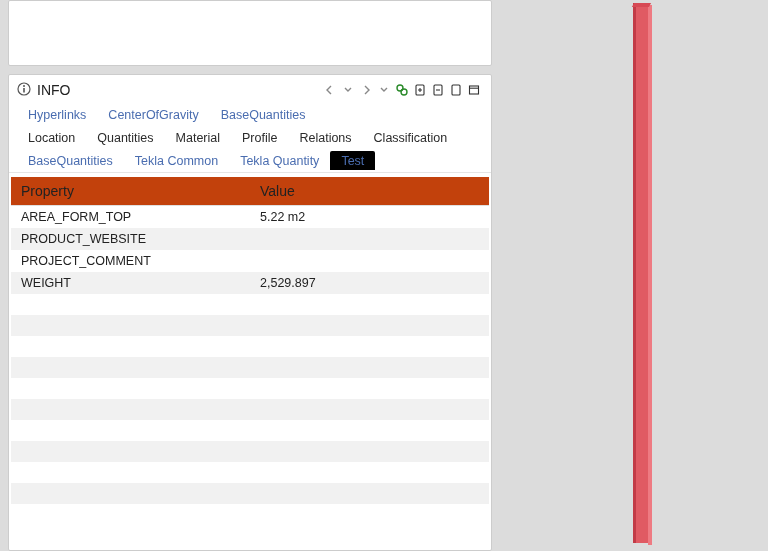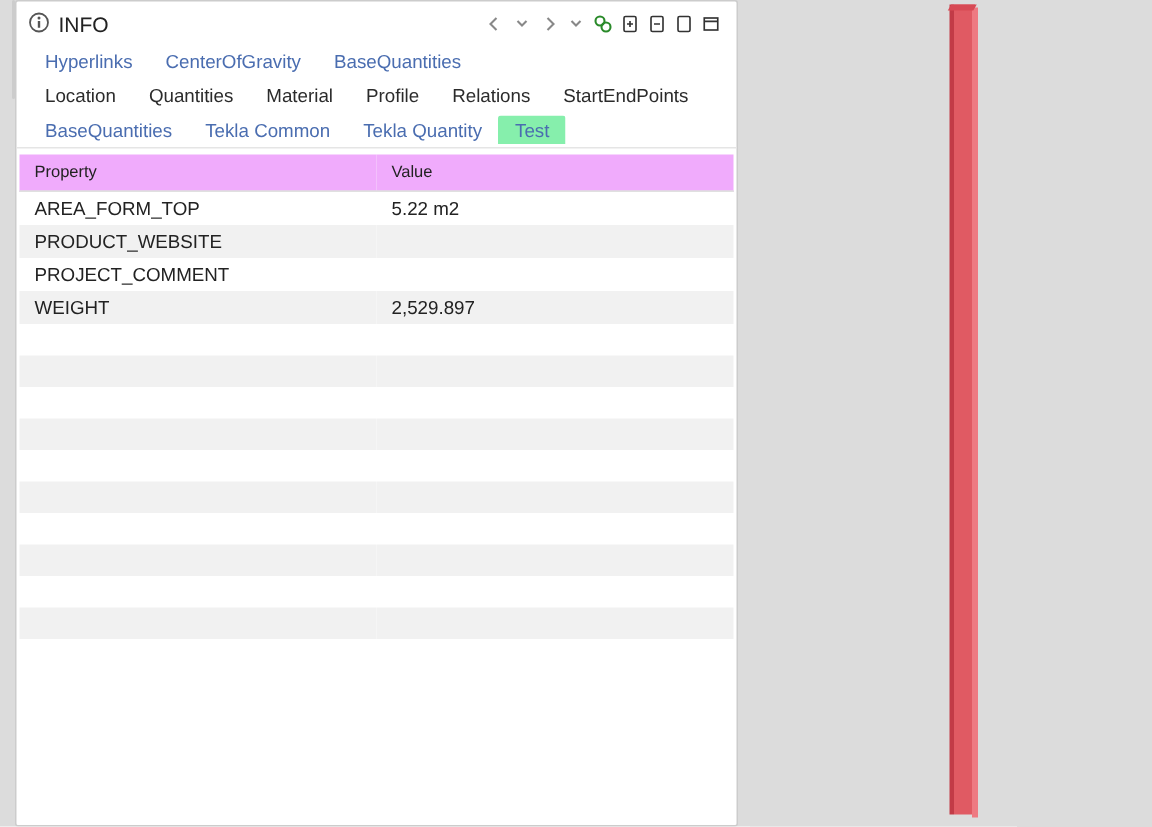--- a/index.html
+++ b/index.html
@@ -3,21 +3,21 @@
 <meta charset="utf-8">
 <style>
   * { box-sizing: border-box; margin: 0; padding: 0; }
   html, body { width: 768px; height: 551px; overflow: hidden; font-family: "Segoe UI", Arial, sans-serif; font-size: 12px; }
   body { background: #dcdcdc; display: flex; }
 
   
   .left-col {
     width: 500px; height: 100%;
     padding: 0 8px 0 8px;
-    display: flex; flex-direction: row;
+    display: flex; flex-direction: column;
   }
   .blank-card {
     background: #fff;
     border: 1px solid #ccc;
     margin: 0 0 8px 0;
     height: 66px;
     border-radius: 2px;
   }
   .info-panel {
     background: #fff;
@@ -68,36 +68,36 @@
     padding: 2px 10px 2px 10px;
     font-size: 12.5px;
     color: #4a6db0;
     cursor: pointer;
     border: 1px solid transparent;
     border-bottom: none;
     white-space: nowrap;
   }
   .tab.dark { color: #2b2b2b; }
   .tab.active {
-    background: #86efac;
+    background: #000000;
     color: #4a6db0;
     border-radius: 2px 2px 0 0;
   }
 
   
   .prop-table-wrap { flex:1; overflow:hidden; padding: 4px 2px 2px 2px; }
   table.prop { width: 100%; border-collapse: collapse; }
   table.prop th {
     text-align: left;
     font-weight: 400;
-    font-size: 11px;
+    font-size: 14px;
     padding: 6px 10px;
     color: #222;
     border-bottom: 1px solid #e0e0e0;
-    background:#f0abfc;
+    background:#c2410c;
   }
   table.prop td {
     font-size: 12.5px;
     padding: 4px 10px;
     color: #222;
     height: 21px;
   }
   table.prop tr.r:nth-child(even) td { background:#f1f1f1; }
   table.prop tr.r:nth-child(odd) td { background:#ffffff; }
   .col-name { width: 50%; }
@@ -207,21 +207,21 @@
     <div class="tab-strip">
         <div class="tab">Hyperlinks</div>
         <div class="tab">CenterOfGravity</div>
         <div class="tab">BaseQuantities</div>
         <div style="flex-basis: 100%; height: 0px;"></div>
         <div class="tab dark">Location</div>
         <div class="tab dark">Quantities</div>
         <div class="tab dark">Material</div>
         <div class="tab dark">Profile</div>
         <div class="tab dark">Relations</div>
-        <div class="tab dark">StartEndPoints</div>
+        <div class="tab dark">Classification</div>
         <div style="flex-basis: 100%; height: 0px;"></div>
         <div class="tab">BaseQuantities</div>
         <div class="tab">Tekla Common</div>
         <div class="tab">Tekla Quantity</div>
         <div class="tab active">Test</div>
         <div style="flex-basis: 100%; height: 0px;"></div>
       </div>
 
     <div class="prop-table-wrap">
       <table class="prop">

